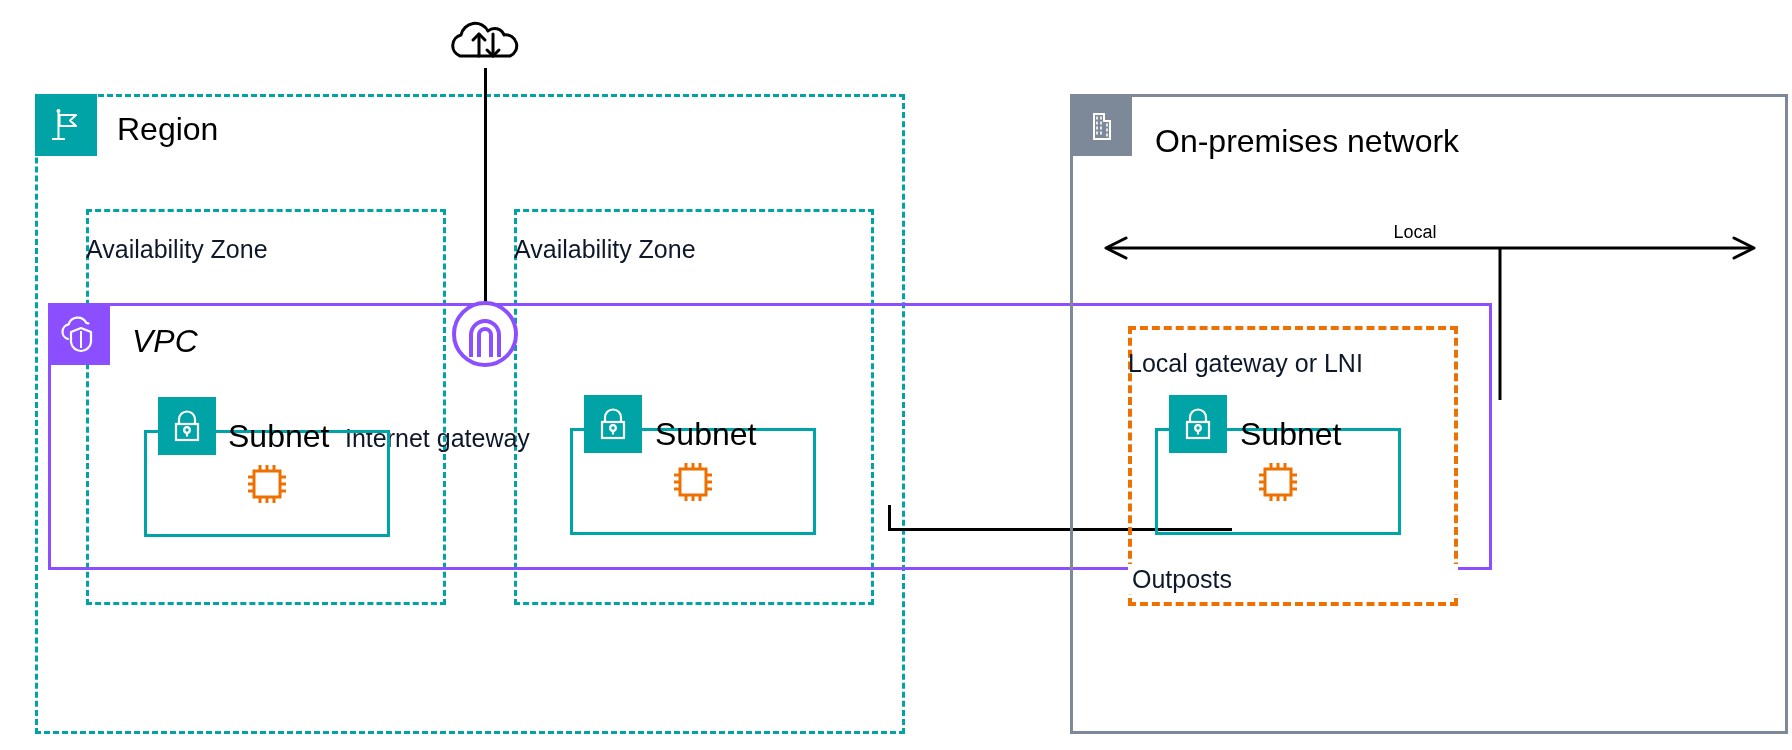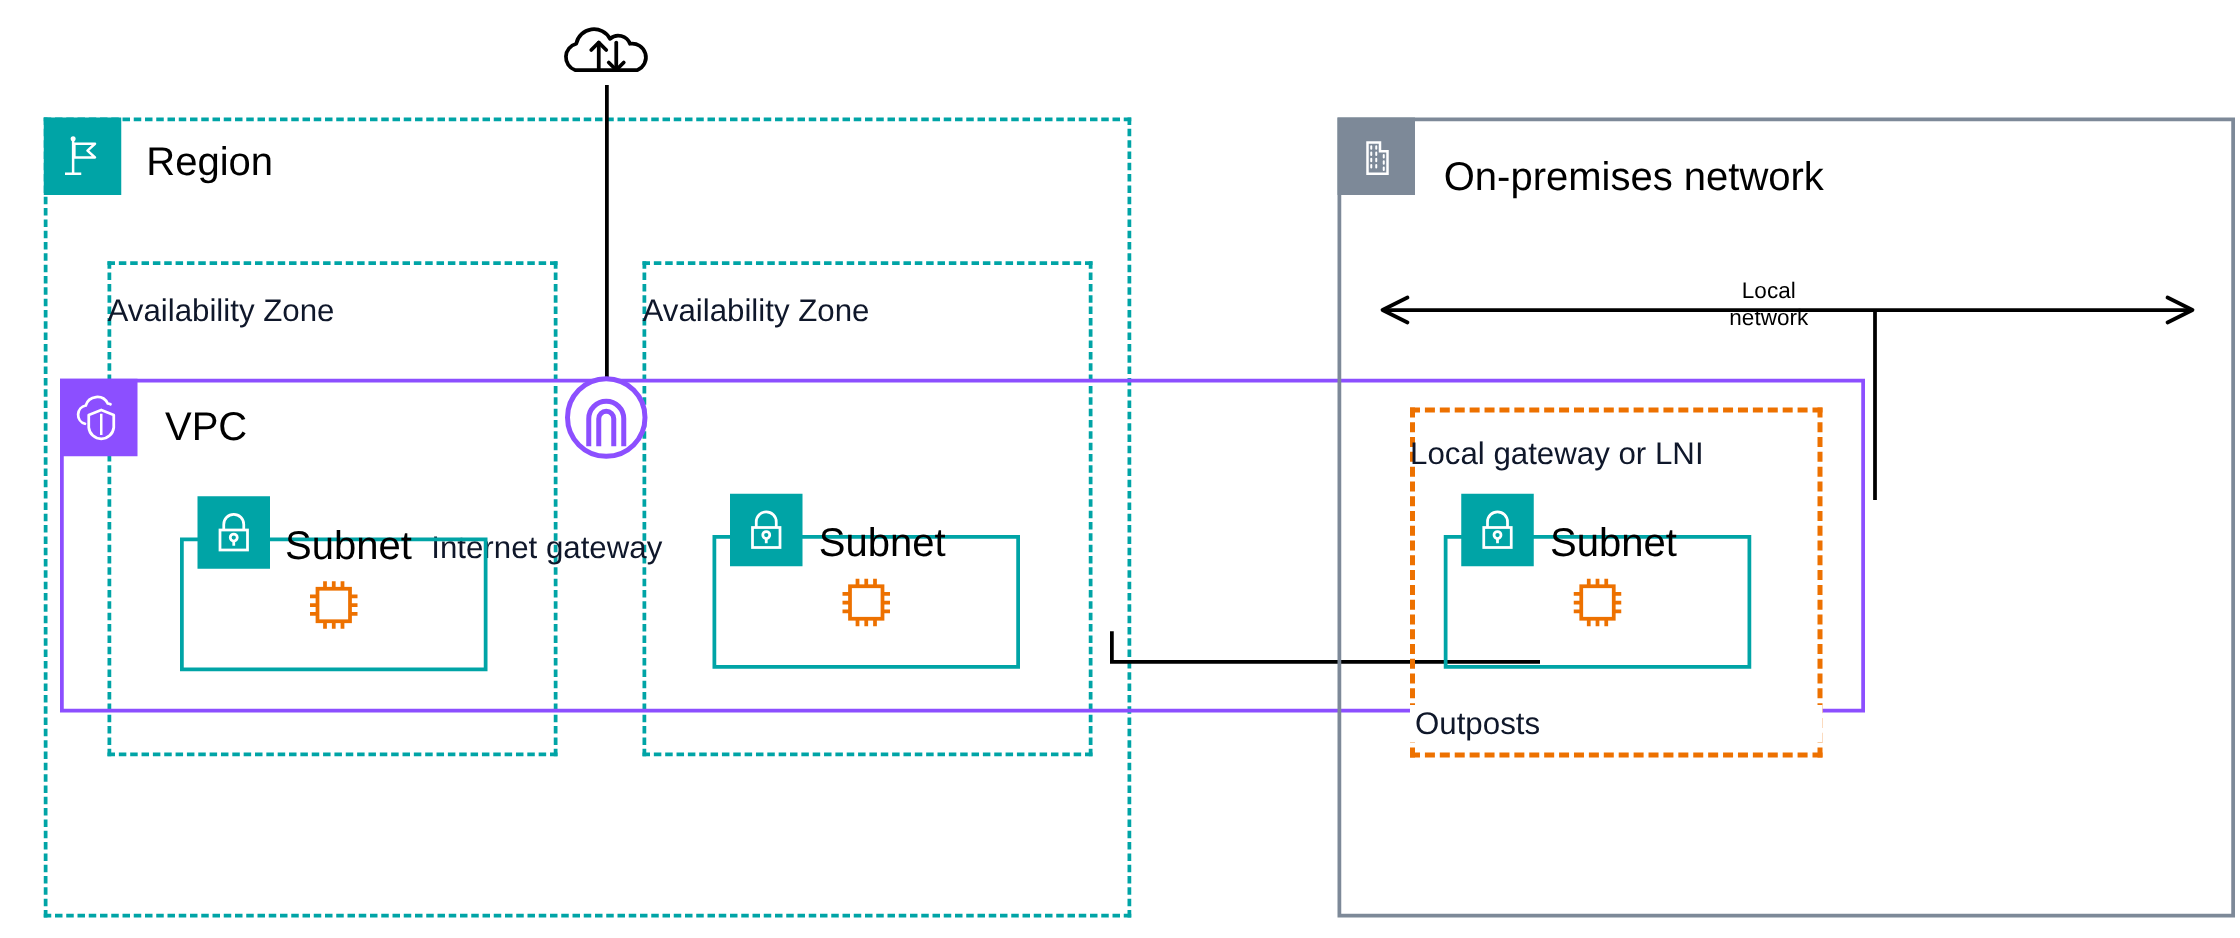--- a/index.html
+++ b/index.html
@@ -119,21 +119,21 @@
 
   <div class="box vpc-box" style="left:48px; top:303px; width:1444px; height:267px;"></div>
 
   <div class="icon-tile tile-purple" style="left:48px; top:303px; width:62px; height:62px;">
     <svg width="44" height="44" viewBox="0 0 44 44" aria-hidden="true">
       <path d="M11 27 a7.5 7.5 0 0 1 0.6 -14.6 a9.5 9.5 0 0 1 17.6 -1.6 a7 7 0 0 1 2.2 0.6" fill="none" stroke="#fff" stroke-width="2.2" stroke-linecap="round"></path>
       <path d="M24 16 L34 20 L34 30 a10 10 0 0 1 -10 9 a10 10 0 0 1 -10 -9 L14 20 Z" fill="none" stroke="#fff" stroke-width="2.2" stroke-linejoin="round"></path>
       <line x1="24" y1="19" x2="24" y2="36" stroke="#fff" stroke-width="2"></line>
     </svg>
   </div>
-  <div class="lbl" style="left:132px; top:322px;">VPC</div>
+  <div class="lbl" style="left:132px; top:322px;font-style:italic;">VPC</div>
 
   <div style="position:absolute; left:446px; top:12px; width:80px; height:56px;">
     <svg width="80" height="56" viewBox="0 0 80 56" aria-hidden="true">
       <path d="M14 44 a11 11 0 0 1 1 -21 a14.5 14.5 0 0 1 27 -4 a10 10 0 0 1 16 4 a11 11 0 0 1 6 21 Z" fill="none" stroke="#000" stroke-width="3" stroke-linejoin="round" stroke-linecap="round"></path>
       <g stroke="#000" stroke-width="3" stroke-linecap="round" stroke-linejoin="round" fill="none">
         <line x1="33" y1="44" x2="33" y2="22"></line>
         <polyline points="27,28 33,22 39,28"></polyline>
         <line x1="47" y1="22" x2="47" y2="44"></line>
         <polyline points="41,38 47,44 53,38"></polyline>
       </g>
@@ -232,21 +232,20 @@
     <defs></defs>
     <line x1="1108" y1="248" x2="1752" y2="248" stroke="#000" stroke-width="3"></line>
     <polyline points="1126,238 1106,248 1126,258" fill="none" stroke="#000" stroke-width="3" stroke-linecap="round" stroke-linejoin="round"></polyline>
     <polyline points="1734,238 1754,248 1734,258" fill="none" stroke="#000" stroke-width="3" stroke-linecap="round" stroke-linejoin="round"></polyline>
     <line x1="1500" y1="248" x2="1500" y2="400" stroke="#000" stroke-width="3"></line>
   </svg>
 
 
   <div class="lbl-2line" style="left:1300px; top:222px; width:230px;">
     <div>Local</div>
-    <div>network</div>
   </div>
 
   <div class="box outposts-box" style="left:1128px; top:326px; width:330px; height:280px;"></div>
 
   <div class="lbl-center" style="left:1128px; top:348px; width:330px;">Local gateway or LNI</div>
 
   <div class="lbl-center" style="left:1128px; top:564px; width:330px; background:#fff; padding:0 4px; box-sizing:border-box;">
     <span>Outposts</span>
   </div>
 

